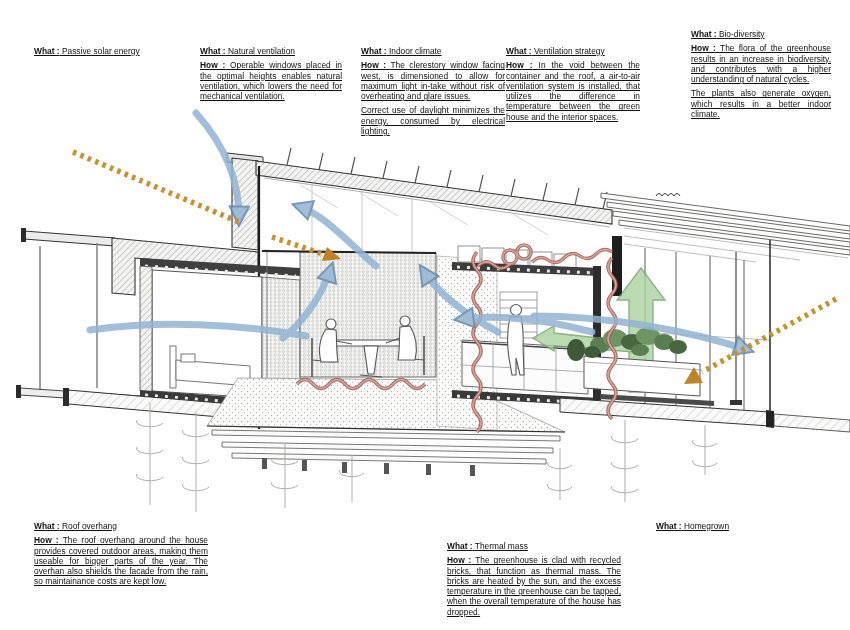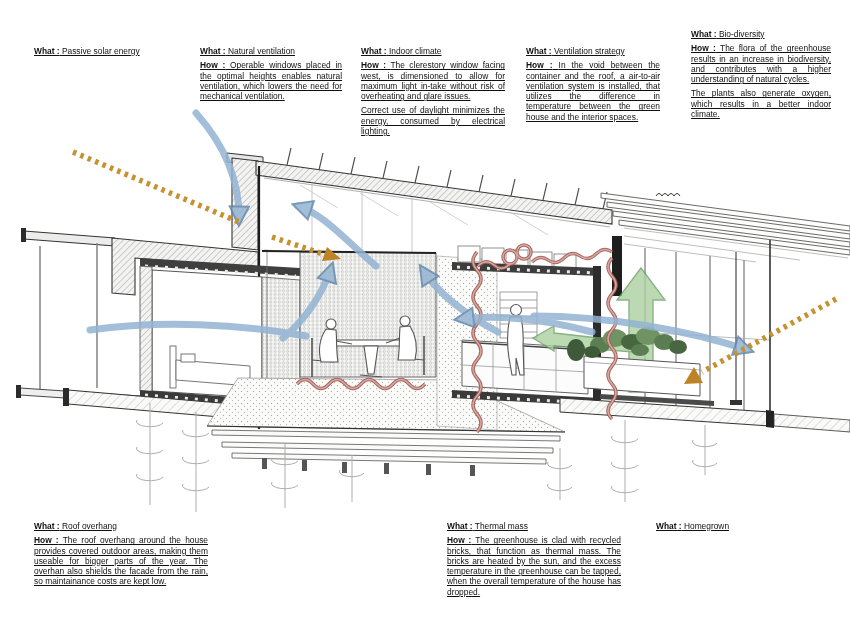--- a/index.html
+++ b/index.html
@@ -301,35 +301,35 @@
   </div>
   <div class="note" style="left:196px; top:42px; width:150px">
     <p><b>What :</b> <span>Natural ventilation</span></p>
     <p><b>How :</b> <span>Operable windows placed in the optimal heights enables natural ventilation, which lowers the need for mechanical ventilation.</span></p>
   </div>
   <div class="note" style="left:357px; top:42px; width:152px">
     <p><b>What :</b> <span>Indoor climate</span></p>
     <p><b>How :</b> <span>The clerestory window facing west, is dimensioned to allow for maximum light in-take without risk of overheating and glare issues.</span></p>
     <p><span>Correct use of daylight minimizes the energy, consumed by electrical lighting.</span></p>
   </div>
-  <div class="note" style="left:522px; top:42px; width:142px">
+  <div class="note" style="left:502px; top:42px; width:142px">
     <p><b>What :</b> <span>Ventilation strategy</span></p>
     <p><b>How :</b> <span>In the void between the container and the roof, a air-to-air ventilation system is installed, that utilizes the difference in temperature between the green house and the interior spaces.</span></p>
   </div>
   <div class="note" style="left:687px; top:25px; width:148px">
     <p><b>What :</b> <span>Bio-diversity</span></p>
     <p><b>How :</b> <span>The flora of the greenhouse results in an increase in biodiversity, and contributes with a higher understanding of natural cycles.</span></p>
     <p><span>The plants also generate oxygen, which results in a better indoor climate.</span></p>
   </div>
 
   <div class="note" style="left:30px; top:517px; width:182px">
     <p><b>What :</b> <span>Roof overhang</span></p>
     <p><b>How :</b> <span>The roof overhang around the house provides covered outdoor areas, making them useable for bigger parts of the year. The overhan also shields the facade from the rain, so maintainance costs are kept low.</span></p>
   </div>
-  <div class="note" style="left:443px; top:517px; width:182px">
+  <div class="note" style="left:443px; top:537px; width:182px">
     <p><b>What :</b> <span>Thermal mass</span></p>
     <p><b>How :</b> <span>The greenhouse is clad with recycled bricks, that function as thermal mass. The bricks are heated by the sun, and the excess temperature in the greenhouse can be tapped, when the overall temperature of the house has dropped.</span></p>
   </div>
   <div class="note" style="left:652px; top:517px; width:186px">
     <p><b>What :</b> <span>Homegrown</span></p>
   </div>
 
 </div>
 
 </body></html>

